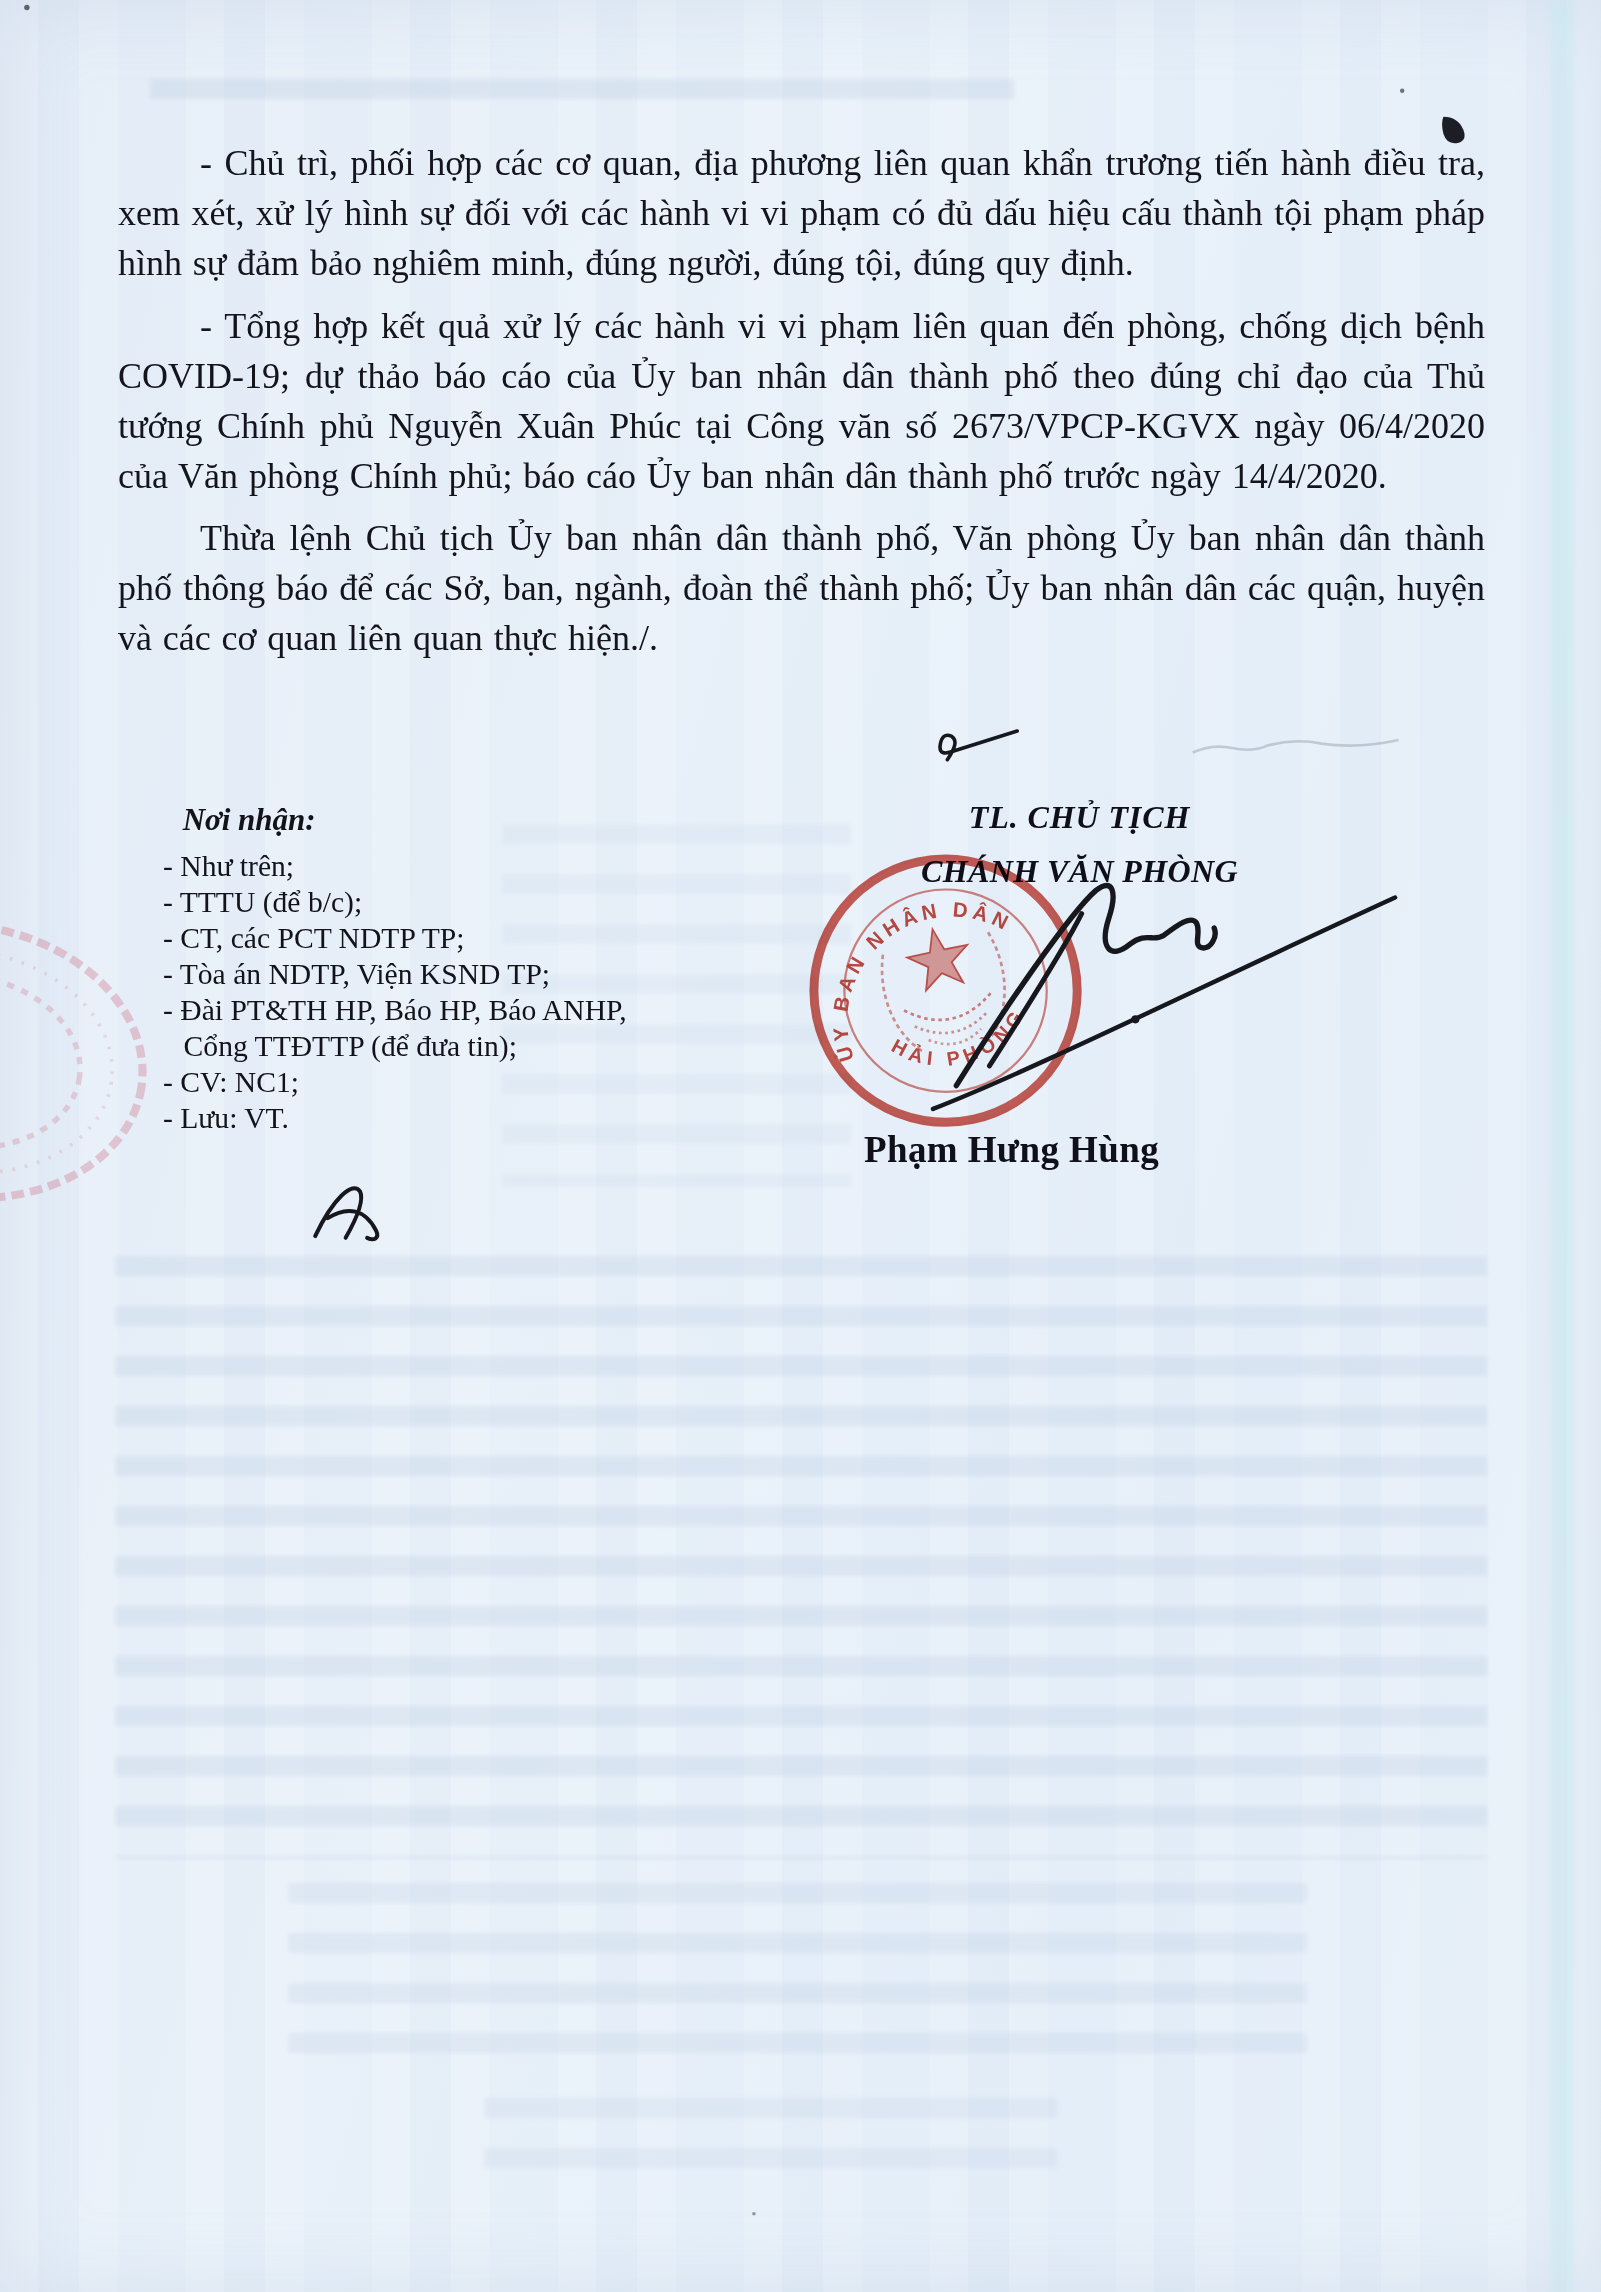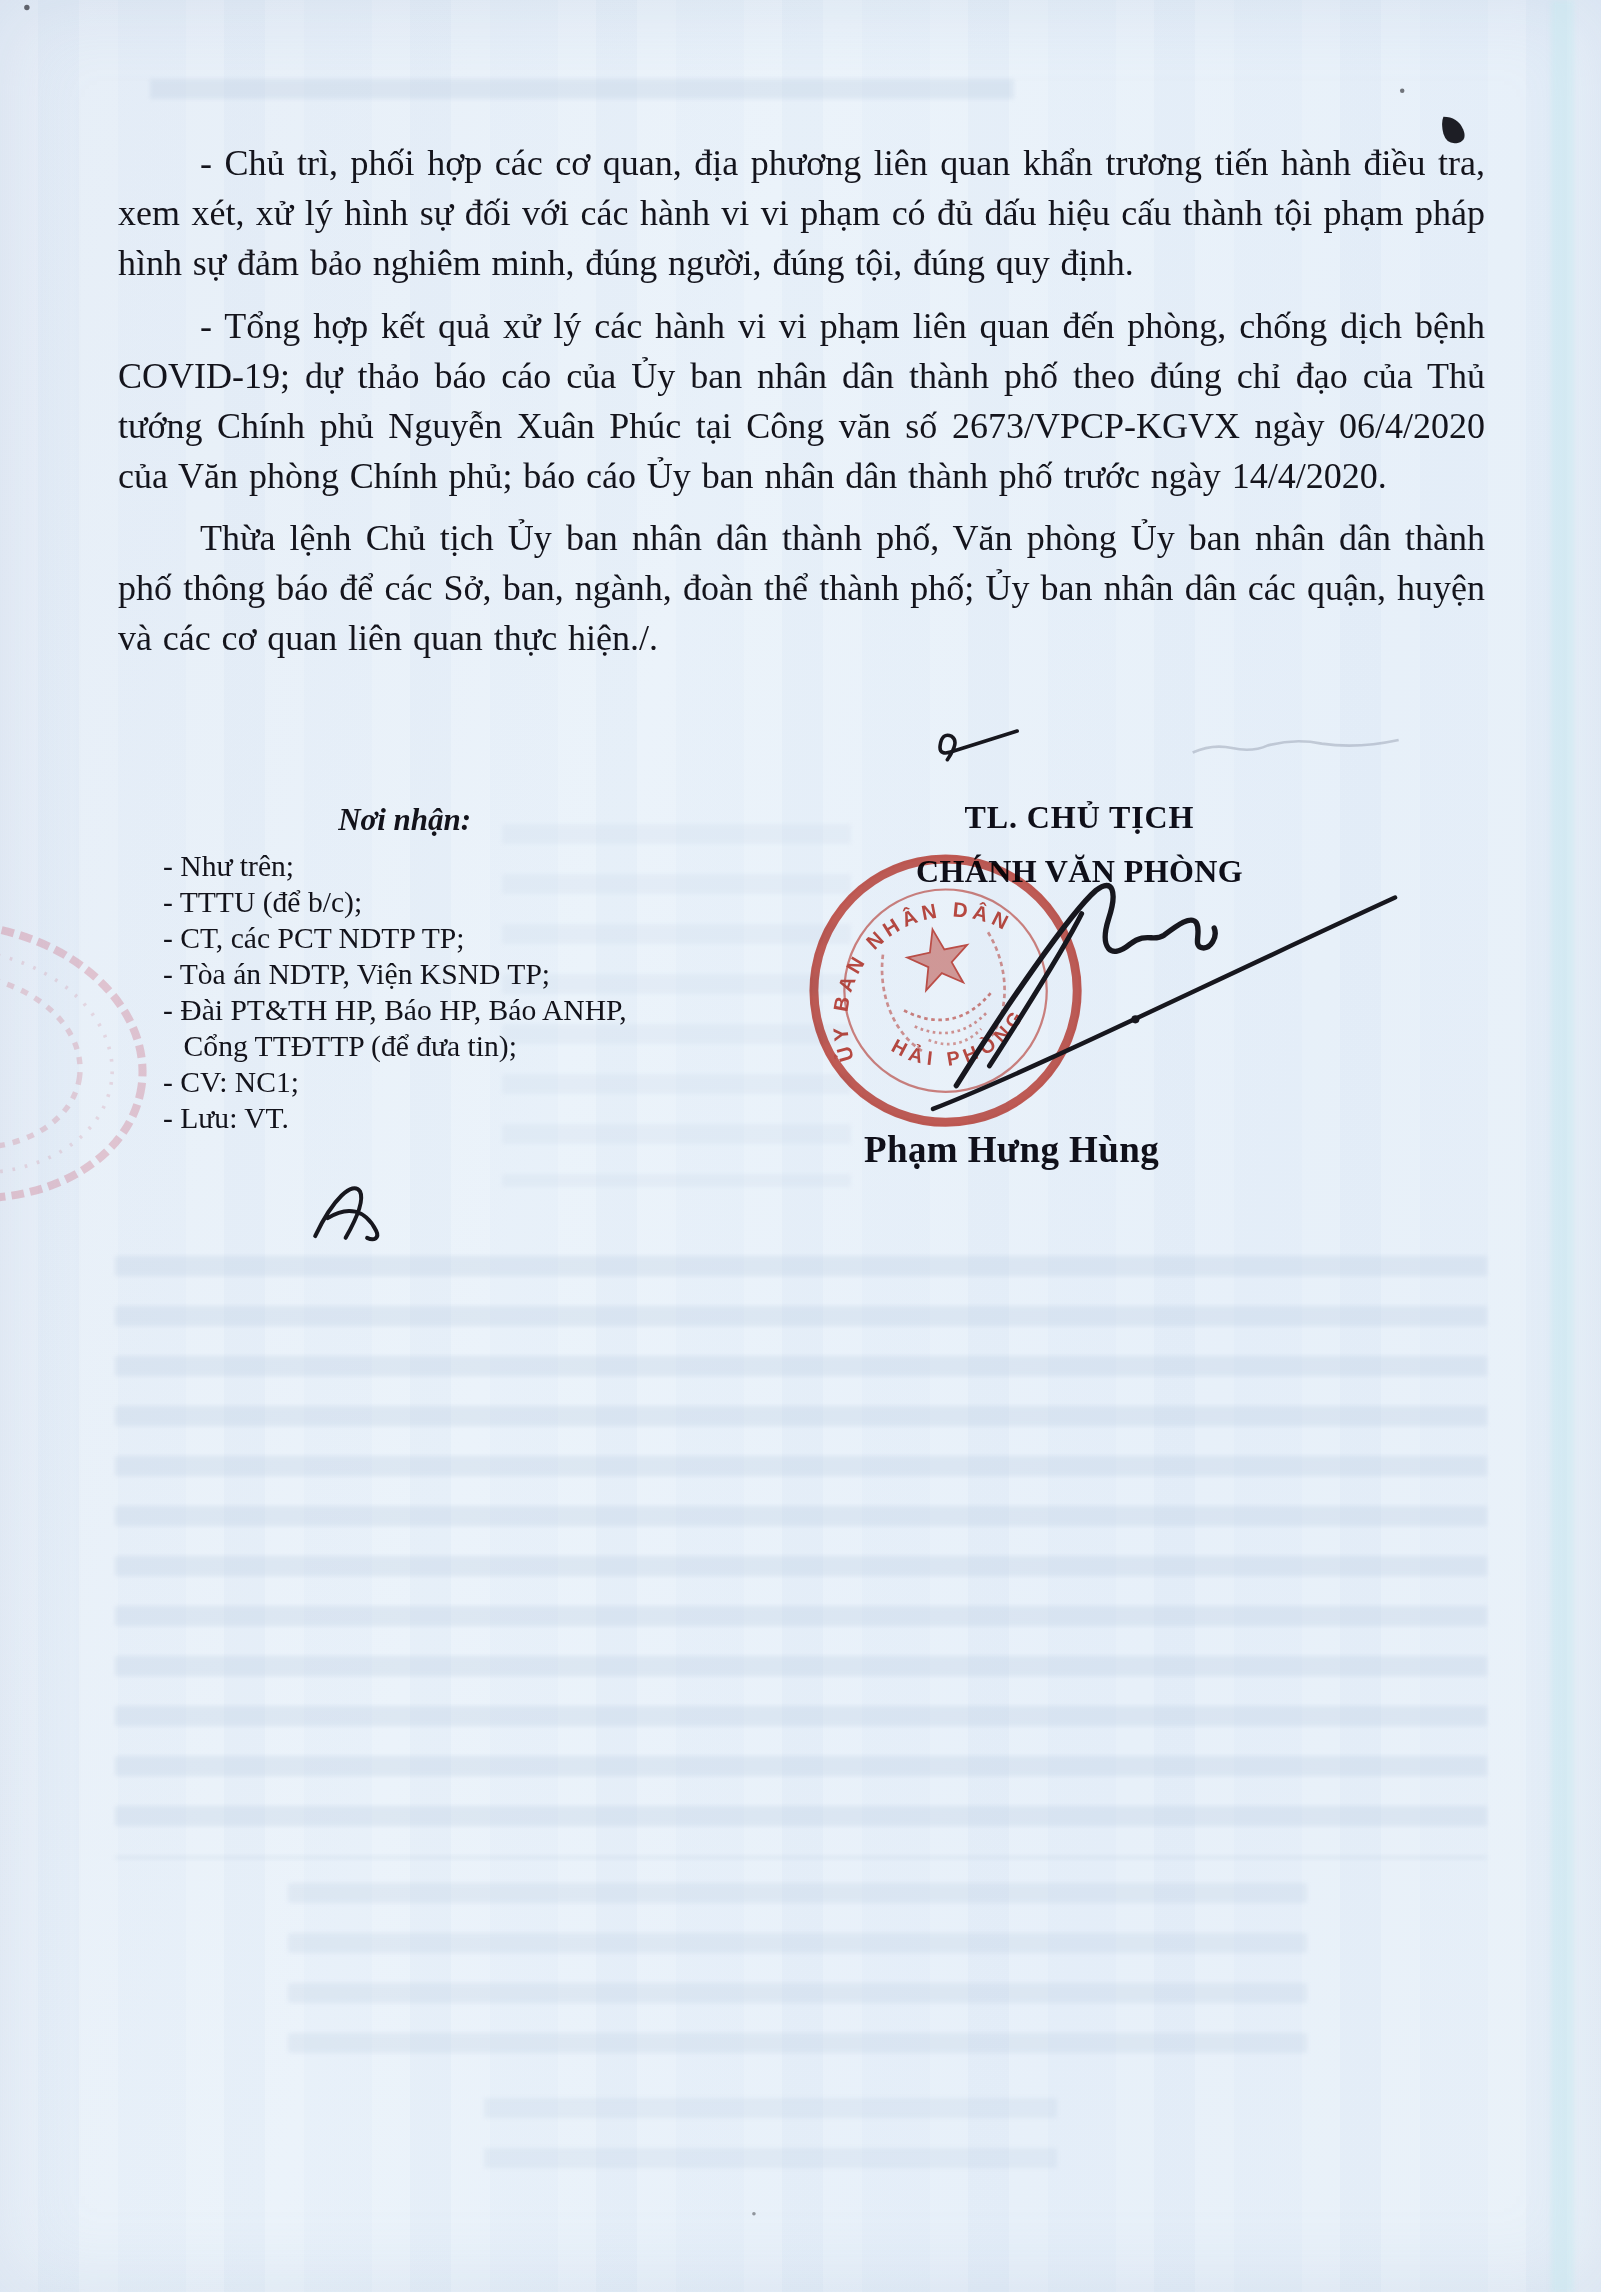--- a/index.html
+++ b/index.html
@@ -22,25 +22,25 @@
   .g2{left:502px;top:811px;width:349px;height:376px;opacity:.22;}
   .g3{left:115px;top:1243px;width:1372px;height:616px;opacity:.40;}
   .g4{left:288px;top:1870px;width:1019px;height:204px;opacity:.34;}
   .g5{left:484px;top:2085px;width:573px;height:100px;opacity:.30;}
   
   .doc-body{position:absolute;left:118px;top:138px;width:1367px;color:#14141c;
     font-size:36px;line-height:50px;text-align:justify;}
   .doc-body p{margin:0 0 12.5px 0;text-indent:82px;word-spacing:1.8px;}
   
   .recipients{position:absolute;left:163px;top:802px;color:#13131b;font-size:29.6px;line-height:36px;}
-  .recipients .label{font-weight:bold;font-style:italic;font-size:31px;margin:0 0 9.9px 19.7px;text-align:center;}
+  .recipients .label{font-weight:bold;font-style:italic;font-size:31px;margin:0 0 9.9px 19.7px;}
   .recipients .item{white-space:nowrap;}
   .recipients .item.indent{padding-left:20.6px;}
   
-  .sig-head{position:absolute;left:842px;top:798px;width:475px;text-align:center;color:#0f0f19;}
+  .sig-head{position:absolute;left:842px;top:798px;width:475px;text-align:center;color:#0f0f19;font-style:italic;}
   .sig-t1{font-size:32px;font-weight:bold;letter-spacing:0.9px;line-height:38px;}
   .sig-t2{font-size:32px;font-weight:bold;letter-spacing:0.4px;line-height:38px;margin-top:16px;}
   .sig-name{position:absolute;left:792px;top:1128px;width:439px;text-align:center;
     font-size:37px;font-weight:bold;color:#10101a;letter-spacing:0.4px;}
   svg.overlay{position:absolute;left:0;top:0;pointer-events:none;}
   .seal-layer{mix-blend-mode:multiply;}
 </style>
 </head>
 <body>
 

